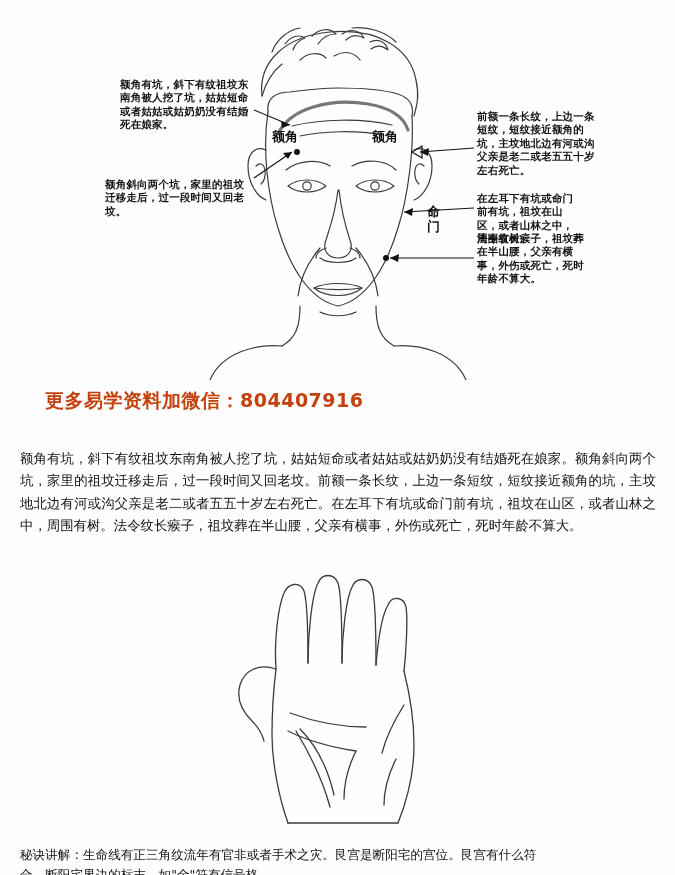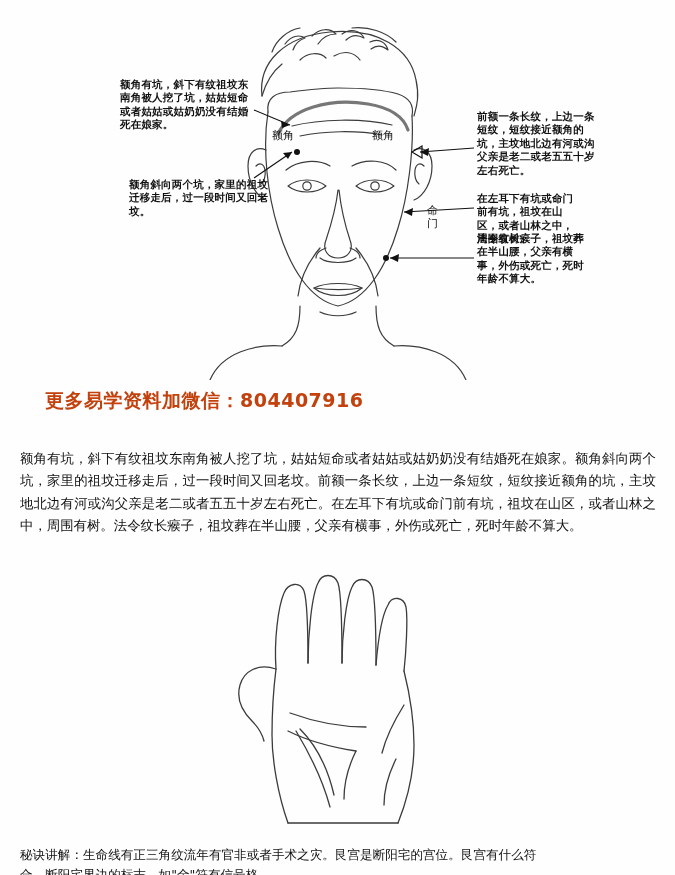--- a/index.html
+++ b/index.html
@@ -41,29 +41,29 @@
   .anno {
     position: absolute;
     font-size: 10.5px;
     line-height: 1.28;
     color: #111;
     font-weight: 600;
     letter-spacing: 0.2px;
   }
 
   .anno-tl { left: 120px; top: 78px; width: 132px; }
-  .anno-tl2 { left: 129px; top: 178px; width: 140px; }
+  .anno-tl2 { left: 105px; top: 178px; width: 140px; }
   .anno-tr { left: 477px; top: 82px; width: 120px; margin-top: 28px; }
   .anno-tr2 { left: 477px; top: 192px; width: 105px; }
   .anno-tr3 { left: 477px; top: 232px; width: 110px; }
 
   .face-label {
     position: absolute;
-    font-size: 11px;
-    font-weight: 400;
+    font-size: 13px;
+    font-weight: 700;
     color: #111;
   }
   .label-etj-l { left: 272px; top: 128px; }
   .label-etj-r { left: 372px; top: 128px; }
   .label-mingmen { left: 392px; top: 205px; }
 
   
   .promo1 {
     position: absolute;
     left: 45px;

